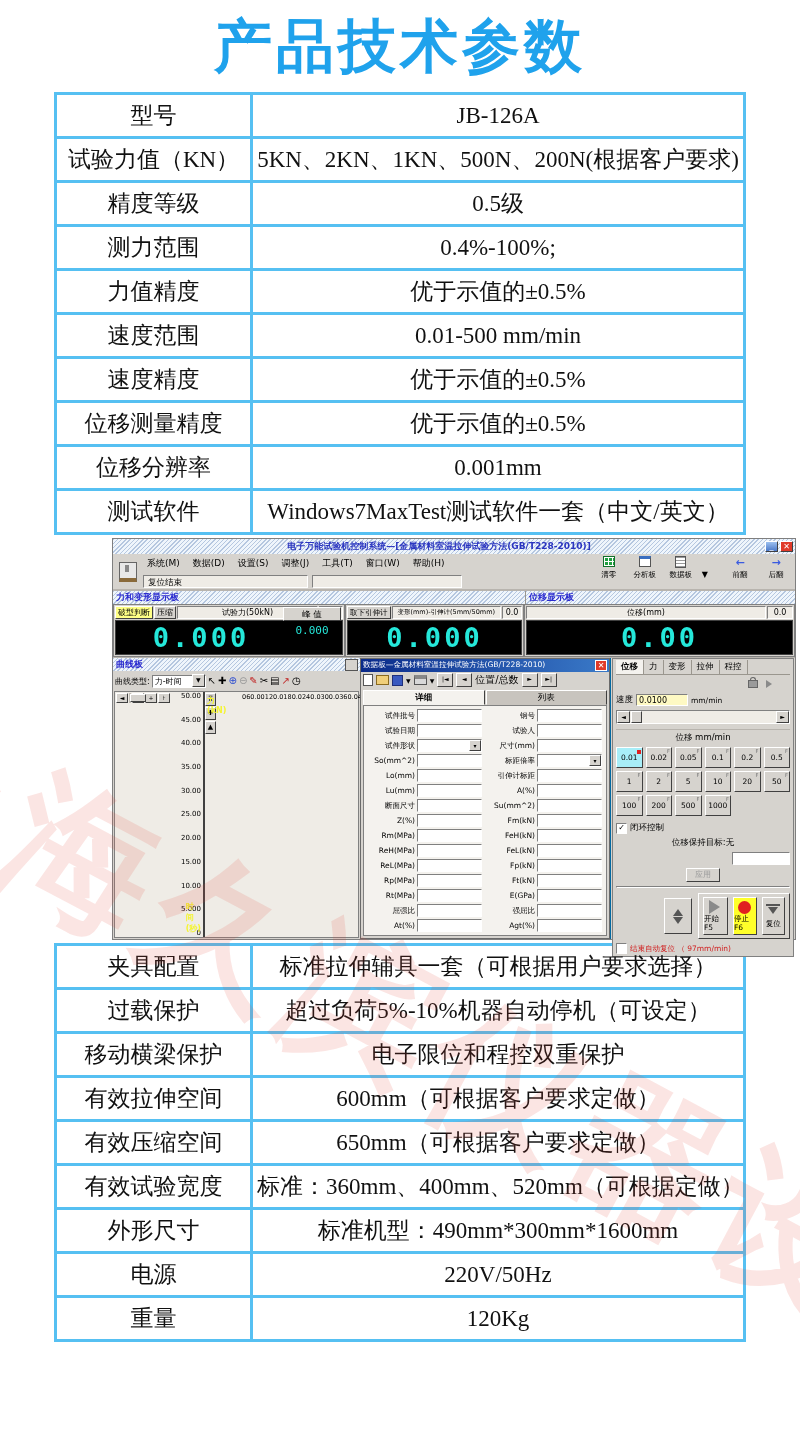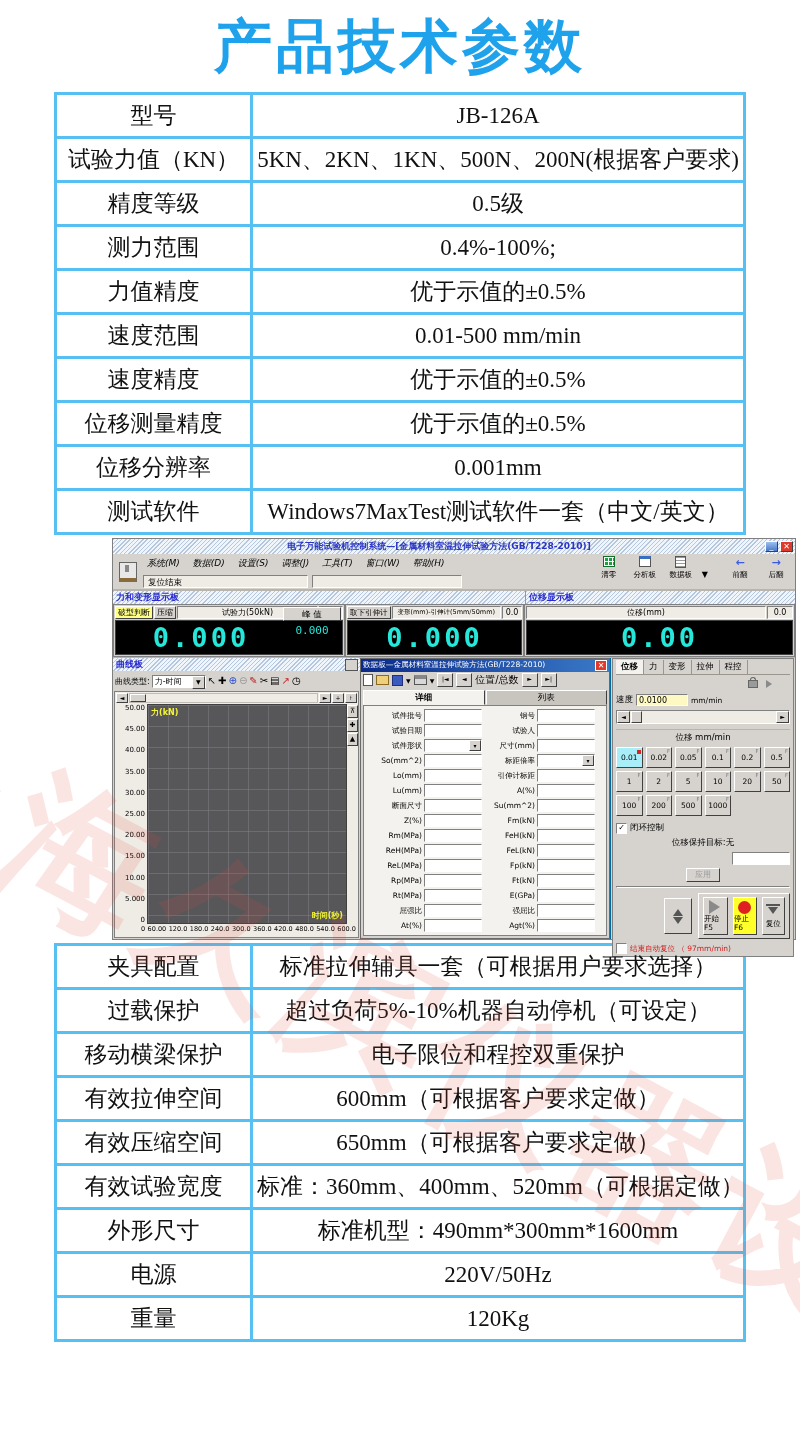--- a/index.html
+++ b/index.html
@@ -27,21 +27,21 @@
   .winbtn{width:13px;height:11px;margin-left:2px;font-size:8px;line-height:10px;text-align:center;
     border:1px solid;border-color:#fff #404040 #404040 #fff;box-sizing:border-box;}
   .winbtn.min{background:linear-gradient(#9cc0f0,#4a78c8);color:#fff;}
   .winbtn.close{background:#e03a2a;color:#fff;font-weight:bold;}
 
   .menu-wrap{display:flex;align-items:stretch;border-bottom:1px solid #b8b4ae;}
   .app-icon{width:30px;display:flex;align-items:center;justify-content:center;}
   .machine{width:16px;height:15px;border:1px solid #666;border-bottom:4px solid #8a6a3a;background:#e8e8e8;position:relative;}
   .machine:before{content:"";position:absolute;left:5px;top:2px;width:4px;height:7px;background:#888;}
   .menu-col{flex:1;display:flex;flex-direction:column;}
-  .menubar{height:19px;display:flex;align-items:center;gap:13px;padding-left:4px;font-style:italic;}
+  .menubar{height:19px;display:flex;align-items:center;gap:13px;padding-left:4px;}
   .menu-item{font-size:9px;cursor:default;}
   .statusrow{height:16px;display:flex;align-items:center;gap:4px;}
   .statusbox{height:13px;border:1px solid;border-color:#808080 #fff #fff #808080;background:#efece6;
     font-size:8.5px;line-height:12px;padding:0 4px;box-sizing:border-box;}
   .statusbox.b1{width:165px;}
   .statusbox.b2{width:150px;}
   .tool-cluster{display:flex;align-items:flex-start;padding:2px 4px 0 0;gap:6px;}
   .tbtn{display:flex;flex-direction:column;align-items:center;width:30px;cursor:default;}
   .tbtn .glyph{height:14px;font-size:11px;line-height:14px;}
   .tbtn .lab{font-size:7.5px;line-height:9px;white-space:nowrap;}
@@ -83,27 +83,27 @@
   .disp-block{flex:1;}
 
   
   .middle{display:flex;height:281px;border-top:1px solid #b8b4ae;}
   .curve{width:247px;display:flex;flex-direction:column;box-sizing:border-box;}
   .curve .strip{display:flex;}
   .curve .strip .tt{flex:1;}
   .maxbtn{width:11px;height:10px;border:1px solid #555;background:#d6d3ce;margin:1px 2px 0 0;}
   .curvetools{height:18px;display:flex;align-items:center;gap:2px;padding:1px 2px;}
   .ctype-lab{font-size:8px;white-space:nowrap;}
-  .combo{display:flex;align-items:flex-start;border:1px solid;border-color:#808080 #fff #fff #808080;
+  .combo{display:flex;align-items:flex-end;border:1px solid;border-color:#808080 #fff #fff #808080;
     background:#fff;height:13px;box-sizing:border-box;}
   .combo .cv{flex:1;font-size:8px;padding:0 2px;white-space:nowrap;}
   .combo .ca{width:11px;height:11px;border:1px solid;border-color:#fff #404040 #404040 #fff;
     background:#d6d3ce;font-size:6px;line-height:10px;text-align:center;}
   .tico{font-size:10px;line-height:14px;}
-  .chartwrap{flex:1;display:flex;flex-direction:column;border:1px solid #808080;margin:0 1px 1px 1px;background:#efece6;}
+  .chartwrap{flex:1;display:flex;flex-direction:row;border:1px solid #808080;margin:0 1px 1px 1px;background:#efece6;}
   .hscroll{height:10px;display:flex;align-items:stretch;gap:1px;padding:1px;}
   .sbtn2{width:10px;border:1px solid;border-color:#fff #404040 #404040 #fff;background:#d6d3ce;
     font-size:6px;line-height:8px;text-align:center;}
   .strack{flex:1;background:#efece6;border:1px solid #c0bcb4;position:relative;}
   .sthumb{position:absolute;left:0;top:0;bottom:0;width:14px;background:#d6d3ce;border:1px solid;
     border-color:#fff #404040 #404040 #fff;}
   .chartmid{flex:1;display:flex;}
   .ylabels{width:30px;display:flex;flex-direction:column;justify-content:space-between;
     align-items:flex-end;padding:0 2px 0 0;font-size:7px;font-family:"DejaVu Sans",sans-serif;}
   .plot{flex:1;background:#57575a;position:relative;border:1px solid #404040;
@@ -131,21 +131,21 @@
   .ico-save{width:11px;height:11px;background:#3a5ac0;border:1px solid #20307a;}
   .ico-print{width:13px;height:10px;background:#d8d8d8;border:1px solid #555;border-top:4px solid #888;}
   .ddrop{font-size:6px;}
   .navbtn{height:12px;min-width:12px;border:1px solid;border-color:#fff #404040 #404040 #fff;
     background:#d6d3ce;font-size:6px;line-height:10px;text-align:center;padding:0 1px;}
   .navlab{font-size:10px;white-space:nowrap;}
   .tabs{display:flex;align-items:flex-end;height:15px;padding:1px 2px 0 2px;gap:1px;}
   .dtab{flex:1;text-align:center;font-size:8.5px;line-height:13px;border:1px solid;
     border-color:#fff #404040 transparent #fff;background:#c8c4be;}
   .dtab.active{background:#f4f2ee;font-weight:bold;}
-  .fieldsarea{flex:1;display:flex;background:#f4f2ee;border:1px solid #808080;margin:0 2px 2px 2px;padding:2px 8px;}
+  .fieldsarea{flex:1;display:flex;background:#f4f2ee;border:1px solid #808080;margin:0 2px 2px 2px;padding:2px 1px;}
   .fcol{flex:1;display:flex;flex-direction:column;justify-content:space-between;}
   .frow{display:flex;align-items:center;height:15px;}
   .flab{width:50px;text-align:right;font-size:7.5px;margin-right:2px;white-space:nowrap;}
   .finp{flex:1;height:11px;background:#fff;border:1px solid;border-color:#808080 #fff #fff #808080;
     margin-right:3px;position:relative;}
   .finp.combo2:after{content:"▾";position:absolute;right:0;top:0;width:10px;height:9px;background:#d6d3ce;
     border:1px solid;border-color:#fff #404040 #404040 #fff;font-size:6px;line-height:9px;text-align:center;}
 
   
   .ctrl{flex:1;display:flex;flex-direction:column;box-sizing:border-box;border-left:1px solid #0369a1;}

